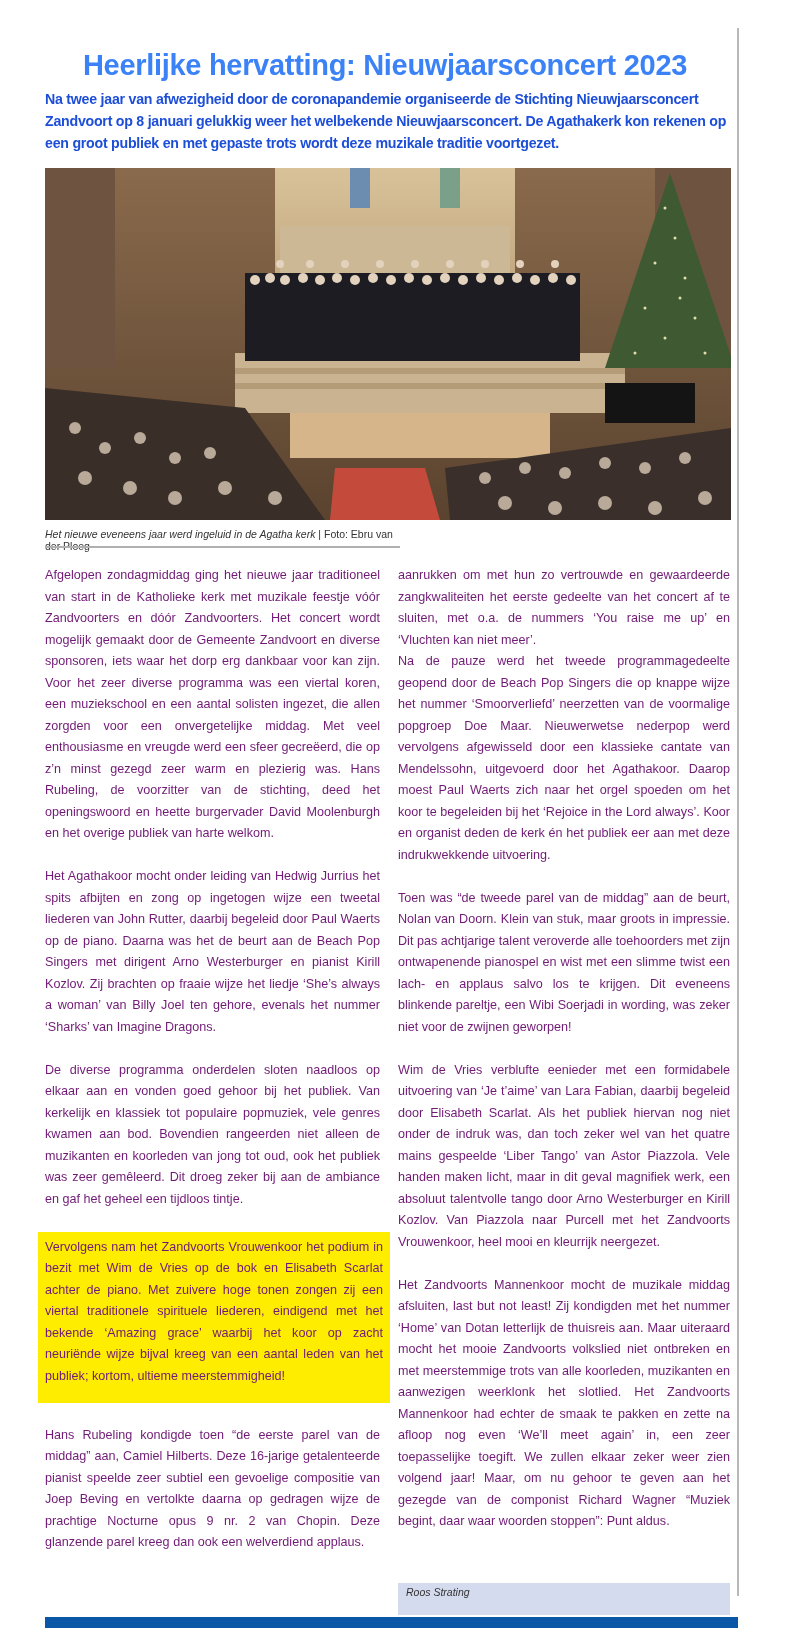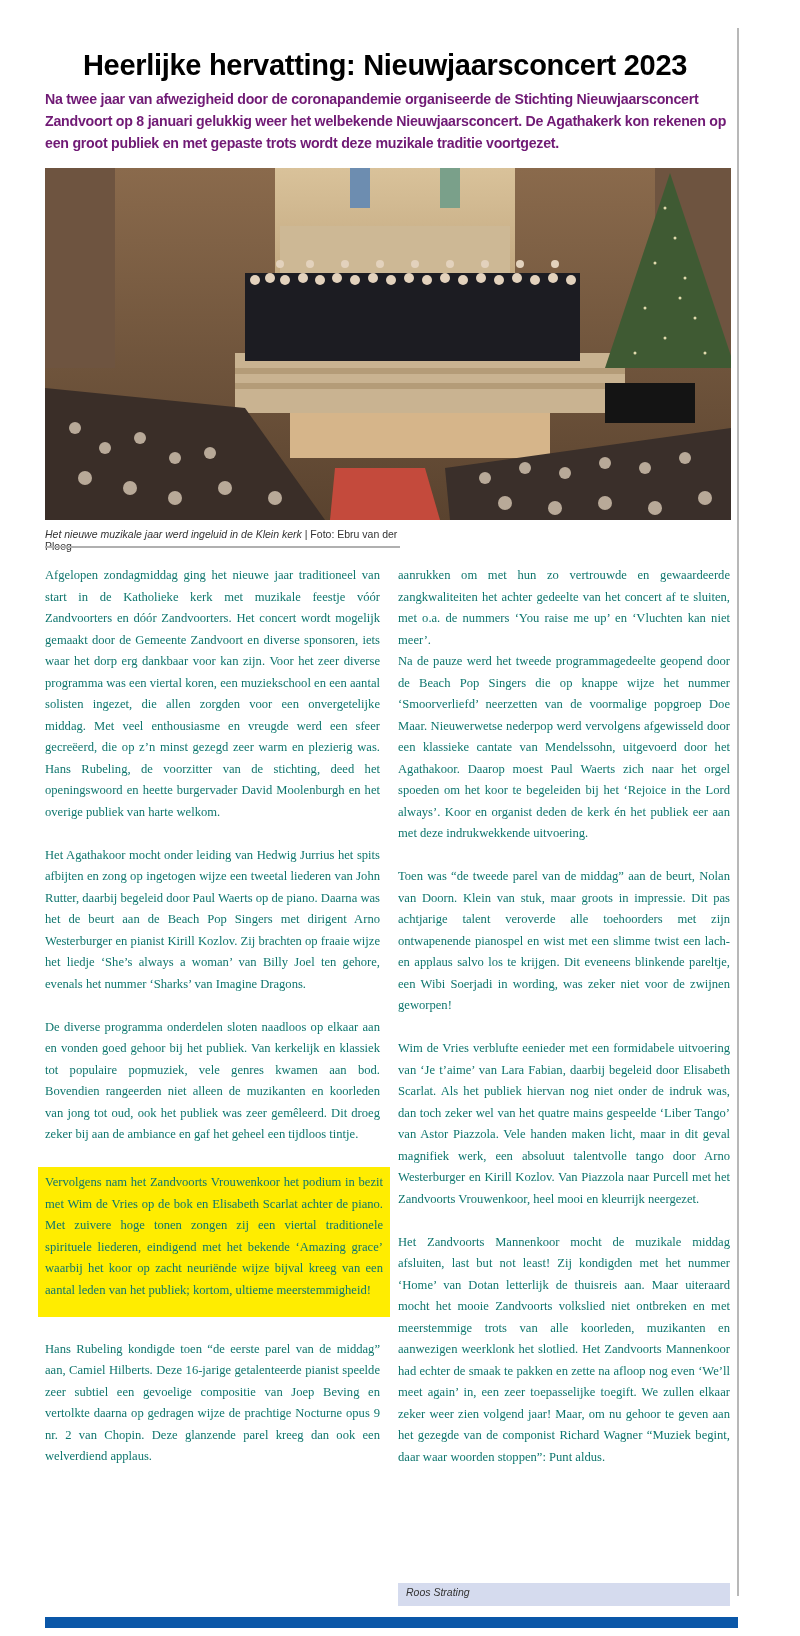--- a/index.html
+++ b/index.html
@@ -1,35 +1,35 @@
 <!DOCTYPE html>
 <html><head>
 <meta charset="utf-8">
 <style>
   html, body { margin: 0; padding: 0; background: #ffffff; }
   body { width: 800px; height: 1636px; position: relative; overflow: hidden;
          font-family: "Liberation Sans", "DejaVu Sans", sans-serif; color: #2a2a2a; }
   .vrule { position: absolute; left: 737px; top: 28px; width: 2px; height: 1568px; background: #b8b8b8; }
   .title { position: absolute; left: 40px; top: 30px; width: 690px; text-align: center;
-           font-size: 29px; font-weight: bold; color: #000000; letter-spacing: -0.3px;
+           font-size: 29px; font-weight: bold; color: #3b82f6; letter-spacing: -0.3px;
            font-family: "Liberation Sans Narrow", "Liberation Sans", sans-serif; }
   .lead { position: absolute; left: 45px; top: 88px; width: 690px; font-size: 14.2px;
-          line-height: 22px; font-weight: bold; color: #701a75; letter-spacing: -0.25px; }
+          line-height: 22px; font-weight: bold; color: #1d4ed8; letter-spacing: -0.25px; }
   .photo { position: absolute; left: 45px; top: 168px; width: 686px; height: 352px; overflow: hidden; background: #6b4f37; }
   .photo svg { display: block; width: 100%; height: 100%; }
   .caption { position: absolute; left: 45px; top: 528px; width: 355px; font-size: 10.5px; color: #333; }
   .caption .it { font-style: italic; }
   .caption-rule { position: absolute; left: 45px; top: 546px; width: 355px; height: 2px; background: #b0b0b0; }
-  .col { position: absolute; font-size: 12.6px; line-height: 21.5px; color: #0f766e; text-align: justify; font-family: Liberation Serif, serif; }
+  .col { position: absolute; font-size: 12.6px; line-height: 21.5px; color: #701a75; text-align: justify; }
   .col p { margin: 0 0 21.5px 0; }
   .col p.tight { margin-bottom: 0; }
   .col-left { left: 45px; top: 565px; width: 335px; }
   .col-right { left: 398px; top: 565px; width: 332px; }
   .highlight { background: #ffed00; margin-left: -7px !important; padding: 5px 7px 16px 7px; width: 338px; }
-  .author { position: absolute; left: 398px; top: 1583px; width: 332px; height: 23px;
+  .author { position: absolute; left: 398px; top: 1583px; width: 332px; height: 32px;
             background: #d5dbee; font-size: 10.5px; font-style: italic; line-height: 18px;
             padding-left: 8px; box-sizing: border-box; color: #333;
             font-family: "Liberation Sans Narrow", "Liberation Sans", sans-serif; }
   .bluebar { position: absolute; left: 45px; top: 1617px; width: 693px; height: 11px; background: #0a57a8; }
 </style>
 </head>
 <body>
 
 <div class="vrule"></div>
 
@@ -139,34 +139,34 @@
         <circle cx="460" cy="335" r="7"></circle>
         <circle cx="510" cy="340" r="7"></circle>
         <circle cx="560" cy="335" r="7"></circle>
         <circle cx="610" cy="340" r="7"></circle>
         <circle cx="660" cy="330" r="7"></circle>
     </g>
   </svg>
 </div>
 
 <div class="caption">
-  <span class="it">Het nieuwe muzikale jaar werd ingeluid in de Klein kerk</span><span> | Foto: Ebru van der Ploeg</span>
+  <span class="it">Het nieuwe eveneens jaar werd ingeluid in de Agatha kerk</span><span> | Foto: Ebru van der Ploeg</span>
 </div>
 <div class="caption-rule"></div>
 
 <div class="col col-left">
   <p>Afgelopen zondagmiddag ging het nieuwe jaar traditioneel van start in de Katholieke kerk met muzikale feestje vóór Zandvoorters en dóór Zandvoorters. Het concert wordt mogelijk gemaakt door de Gemeente Zandvoort en diverse sponsoren, iets waar het dorp erg dankbaar voor kan zijn. Voor het zeer diverse programma was een viertal koren, een muziekschool en een aantal solisten ingezet, die allen zorgden voor een onvergetelijke middag. Met veel enthousiasme en vreugde werd een sfeer gecreëerd, die op z’n minst gezegd zeer warm en plezierig was. Hans Rubeling, de voorzitter van de stichting, deed het openingswoord en heette burgervader David Moolenburgh en het overige publiek van harte welkom.</p>
   <p>Het Agathakoor mocht onder leiding van Hedwig Jurrius het spits afbijten en zong op ingetogen wijze een tweetal liederen van John Rutter, daarbij begeleid door Paul Waerts op de piano. Daarna was het de beurt aan de Beach Pop Singers met dirigent Arno Westerburger en pianist Kirill Kozlov. Zij brachten op fraaie wijze het liedje ‘She’s always a woman’ van Billy Joel ten gehore, evenals het nummer ‘Sharks’ van Imagine Dragons.</p>
   <p>De diverse programma onderdelen sloten naadloos op elkaar aan en vonden goed gehoor bij het publiek. Van kerkelijk en klassiek tot populaire popmuziek, vele genres kwamen aan bod. Bovendien rangeerden niet alleen de muzikanten en koorleden van jong tot oud, ook het publiek was zeer gemêleerd. Dit droeg zeker bij aan de ambiance en gaf het geheel een tijdloos tintje.</p>
   <p class="highlight">Vervolgens nam het Zandvoorts Vrouwenkoor het podium in bezit met Wim de Vries op de bok en Elisabeth Scarlat achter de piano. Met zuivere hoge tonen zongen zij een viertal traditionele spirituele liederen, eindigend met het bekende ‘Amazing grace’ waarbij het koor op zacht neuriënde wijze bijval kreeg van een aantal leden van het publiek; kortom, ultieme meerstemmigheid!</p>
   <p>Hans Rubeling kondigde toen “de eerste parel van de middag” aan, Camiel Hilberts. Deze 16-jarige getalenteerde pianist speelde zeer subtiel een gevoelige compositie van Joep Beving en vertolkte daarna op gedragen wijze de prachtige Nocturne opus 9 nr. 2 van Chopin. Deze glanzende parel kreeg dan ook een welverdiend applaus.</p>
 </div>
 
 <div class="col col-right">
-  <p class="tight">aanrukken om met hun zo vertrouwde en gewaardeerde zangkwaliteiten het achter gedeelte van het concert af te sluiten, met o.a. de nummers ‘You raise me up’ en ‘Vluchten kan niet meer’.</p>
+  <p class="tight">aanrukken om met hun zo vertrouwde en gewaardeerde zangkwaliteiten het eerste gedeelte van het concert af te sluiten, met o.a. de nummers ‘You raise me up’ en ‘Vluchten kan niet meer’.</p>
   <p>Na de pauze werd het tweede programmagedeelte geopend door de Beach Pop Singers die op knappe wijze het nummer ‘Smoorverliefd’ neerzetten van de voormalige popgroep Doe Maar. Nieuwerwetse nederpop werd vervolgens afgewisseld door een klassieke cantate van Mendelssohn, uitgevoerd door het Agathakoor. Daarop moest Paul Waerts zich naar het orgel spoeden om het koor te begeleiden bij het ‘Rejoice in the Lord always’. Koor en organist deden de kerk én het publiek eer aan met deze indrukwekkende uitvoering.</p>
   <p>Toen was “de tweede parel van de middag” aan de beurt, Nolan van Doorn. Klein van stuk, maar groots in impressie. Dit pas achtjarige talent veroverde alle toehoorders met zijn ontwapenende pianospel en wist met een slimme twist een lach- en applaus salvo los te krijgen. Dit eveneens blinkende pareltje, een Wibi Soerjadi in wording, was zeker niet voor de zwijnen geworpen!</p>
   <p>Wim de Vries verblufte eenieder met een formidabele uitvoering van ‘Je t’aime’ van Lara Fabian, daarbij begeleid door Elisabeth Scarlat. Als het publiek hiervan nog niet onder de indruk was, dan toch zeker wel van het quatre mains gespeelde ‘Liber Tango’ van Astor Piazzola. Vele handen maken licht, maar in dit geval magnifiek werk, een absoluut talentvolle tango door Arno Westerburger en Kirill Kozlov. Van Piazzola naar Purcell met het Zandvoorts Vrouwenkoor, heel mooi en kleurrijk neergezet.</p>
   <p class="tight">Het Zandvoorts Mannenkoor mocht de muzikale middag afsluiten, last but not least! Zij kondigden met het nummer ‘Home’ van Dotan letterlijk de thuisreis aan. Maar uiteraard mocht het mooie Zandvoorts volkslied niet ontbreken en met meerstemmige trots van alle koorleden, muzikanten en aanwezigen weerklonk het slotlied. Het Zandvoorts Mannenkoor had echter de smaak te pakken en zette na afloop nog even ‘We’ll meet again’ in, een zeer toepasselijke toegift. We zullen elkaar zeker weer zien volgend jaar! Maar, om nu gehoor te geven aan het gezegde van de componist Richard Wagner “Muziek begint, daar waar woorden stoppen”: Punt aldus.</p>
 </div>
 
 <div class="author">Roos Strating</div>
 
 <div class="bluebar"></div>
 

